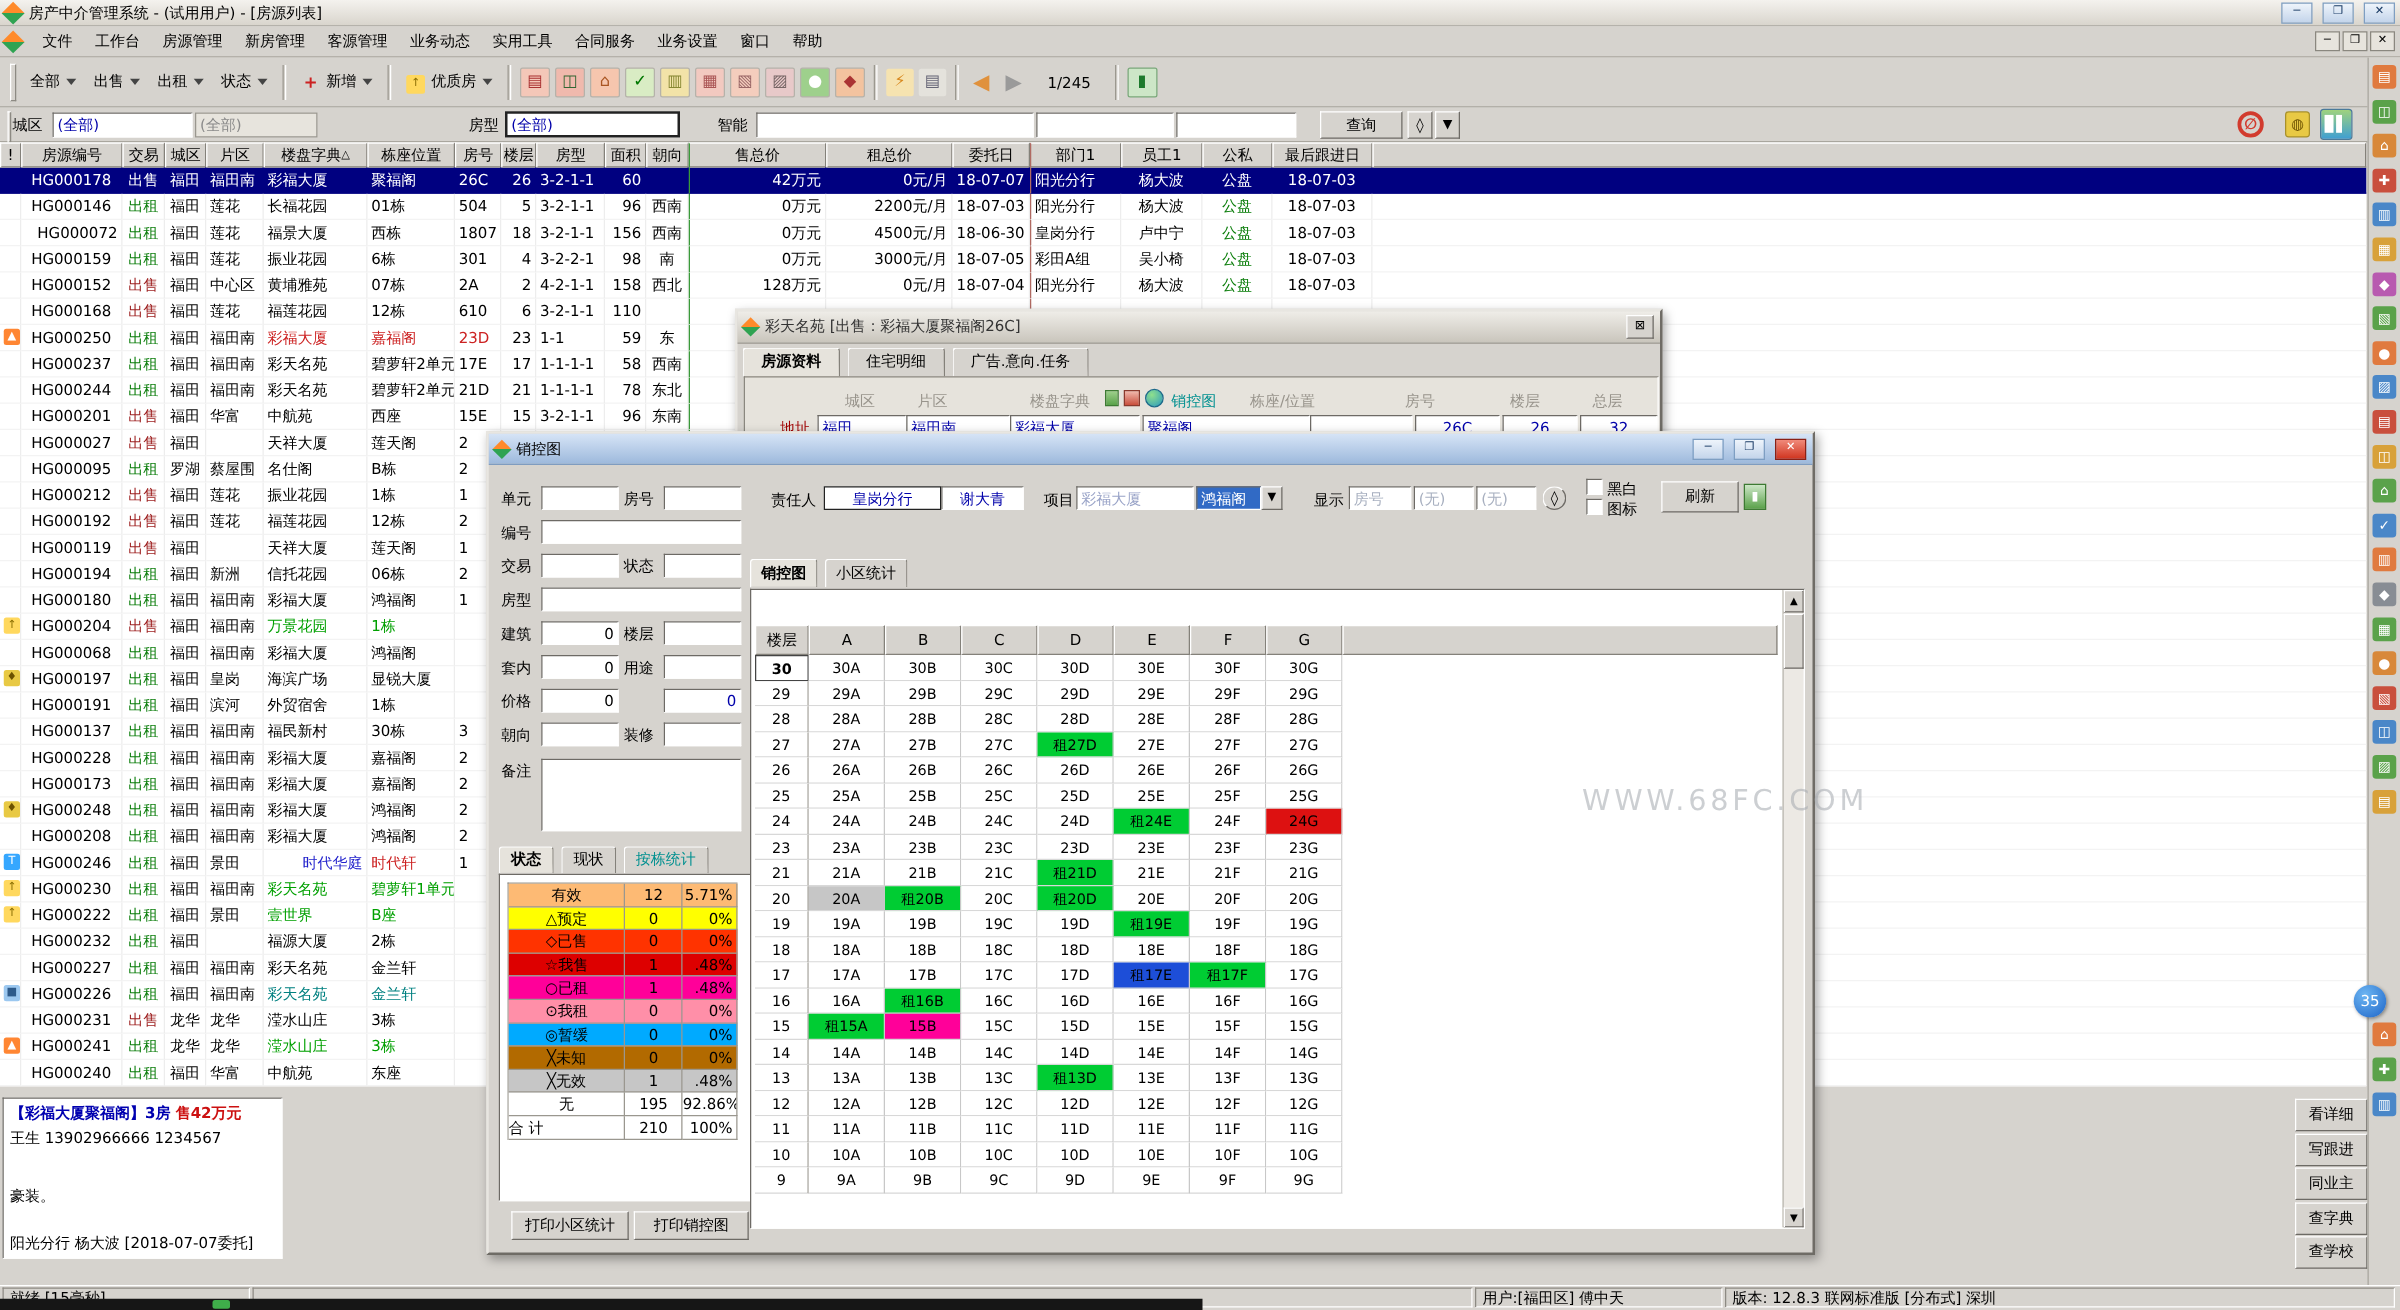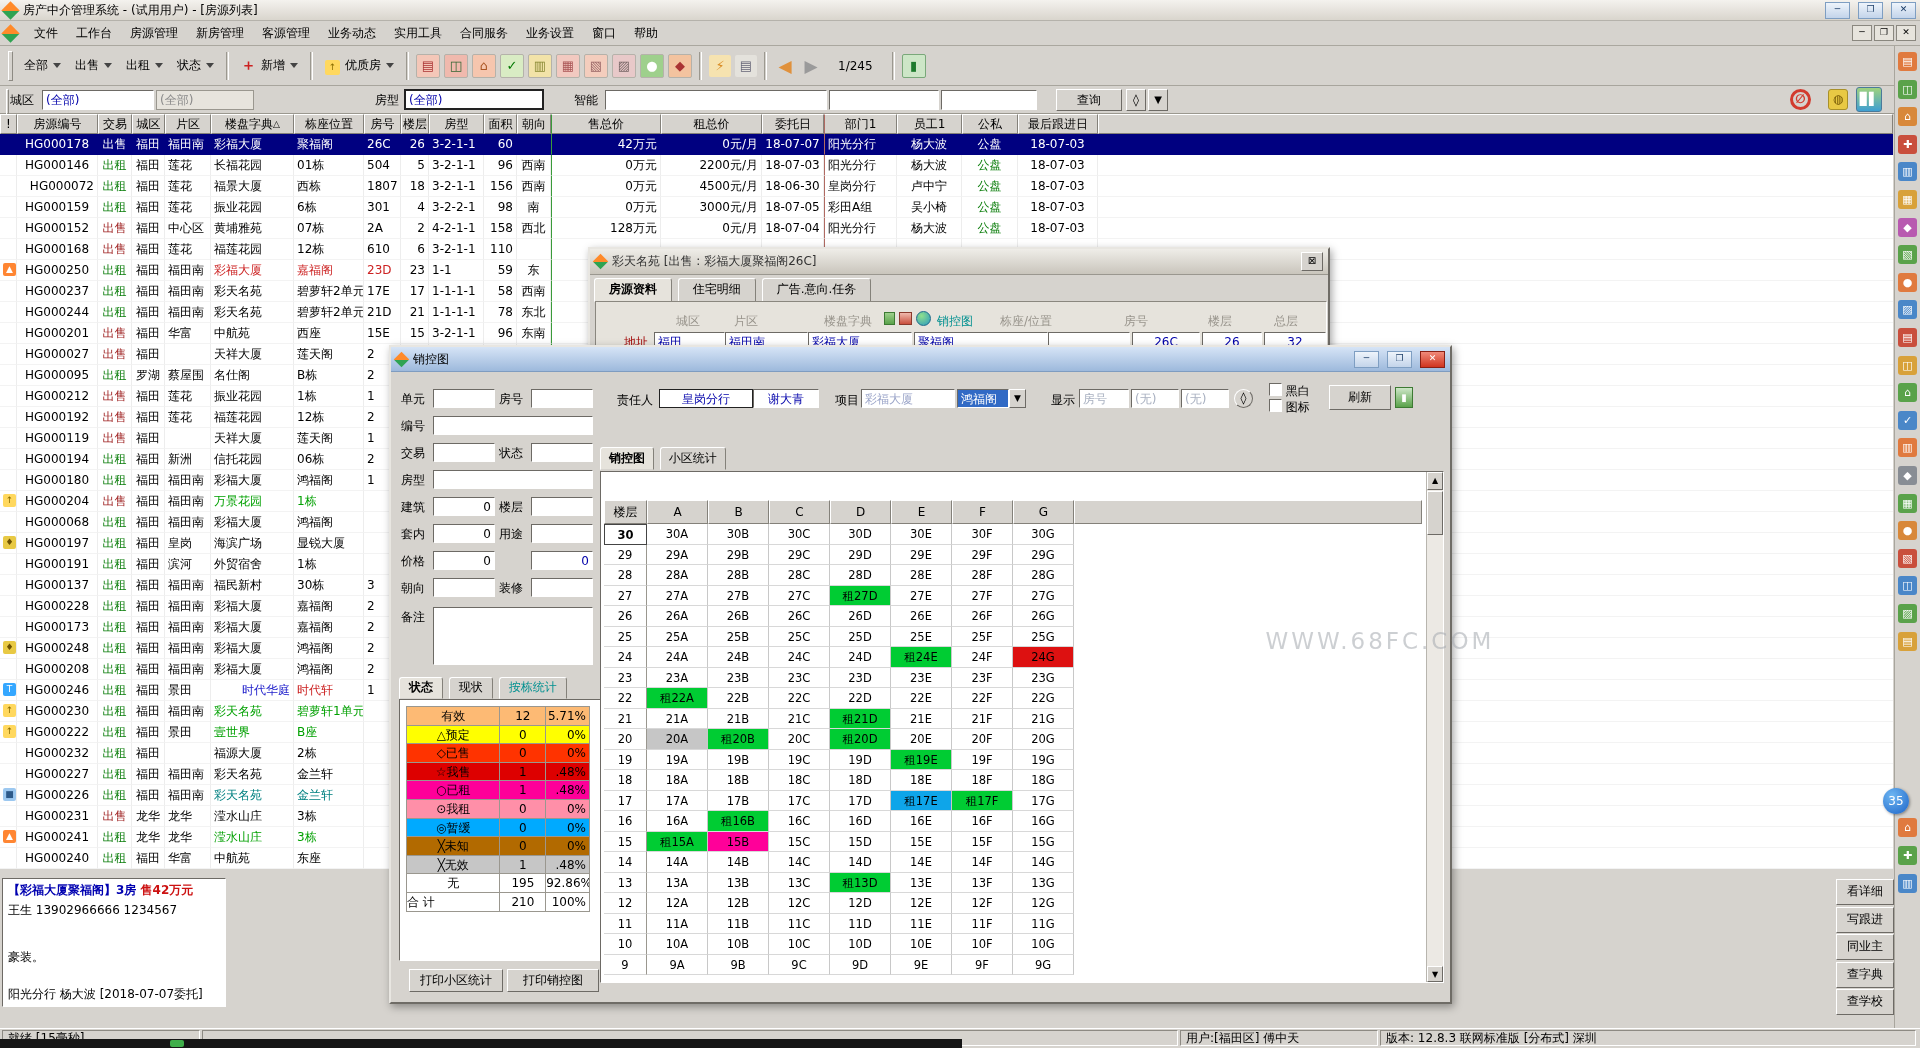--- a/index.html
+++ b/index.html
@@ -1285,31 +1285,20 @@
             <div class="gc" style="width: 61px;">23A</div>
             <div class="gc" style="width: 61px;">23B</div>
             <div class="gc" style="width: 61px;">23C</div>
             <div class="gc" style="width: 61px;">23D</div>
             <div class="gc" style="width: 61px;">23E</div>
             <div class="gc" style="width: 61px;">23F</div>
             <div class="gc" style="width: 61px;">23G</div>
             <div class="gc" style="flex: 1 1 0%; border-bottom: none; border-right: none;"></div>
           </div>
           <div style="display: flex;">
-            <div class="gc" style="width: 43px; border-right: 1px solid rgb(154, 151, 143);">22</div>
-            <div class="gc" style="width: 61px; background: rgb(0, 204, 51);">租22A</div>
-            <div class="gc" style="width: 61px;">22B</div>
-            <div class="gc" style="width: 61px;">22C</div>
-            <div class="gc" style="width: 61px;">22D</div>
-            <div class="gc" style="width: 61px;">22E</div>
-            <div class="gc" style="width: 61px;">22F</div>
-            <div class="gc" style="width: 61px;">22G</div>
-            <div class="gc" style="flex: 1 1 0%; border-bottom: none; border-right: none;"></div>
-          </div>
-          <div style="display: flex;">
             <div class="gc" style="width: 43px; border-right: 1px solid rgb(154, 151, 143);">21</div>
             <div class="gc" style="width: 61px;">21A</div>
             <div class="gc" style="width: 61px;">21B</div>
             <div class="gc" style="width: 61px;">21C</div>
             <div class="gc" style="width: 61px; background: rgb(0, 204, 51);">租21D</div>
             <div class="gc" style="width: 61px;">21E</div>
             <div class="gc" style="width: 61px;">21F</div>
             <div class="gc" style="width: 61px;">21G</div>
             <div class="gc" style="flex: 1 1 0%; border-bottom: none; border-right: none;"></div>
           </div>
@@ -1345,21 +1334,21 @@
             <div class="gc" style="width: 61px;">18F</div>
             <div class="gc" style="width: 61px;">18G</div>
             <div class="gc" style="flex: 1 1 0%; border-bottom: none; border-right: none;"></div>
           </div>
           <div style="display: flex;">
             <div class="gc" style="width: 43px; border-right: 1px solid rgb(154, 151, 143);">17</div>
             <div class="gc" style="width: 61px;">17A</div>
             <div class="gc" style="width: 61px;">17B</div>
             <div class="gc" style="width: 61px;">17C</div>
             <div class="gc" style="width: 61px;">17D</div>
-            <div class="gc" style="width: 61px; background: #0ea5e9;">租17E</div>
+            <div class="gc" style="width: 61px; background: #1d4ed8;">租17E</div>
             <div class="gc" style="width: 61px; background: rgb(0, 204, 51);">租17F</div>
             <div class="gc" style="width: 61px;">17G</div>
             <div class="gc" style="flex: 1 1 0%; border-bottom: none; border-right: none;"></div>
           </div>
           <div style="display: flex;">
             <div class="gc" style="width: 43px; border-right: 1px solid rgb(154, 151, 143);">16</div>
             <div class="gc" style="width: 61px;">16A</div>
             <div class="gc" style="width: 61px; background: rgb(0, 204, 51);">租16B</div>
             <div class="gc" style="width: 61px;">16C</div>
             <div class="gc" style="width: 61px;">16D</div>

